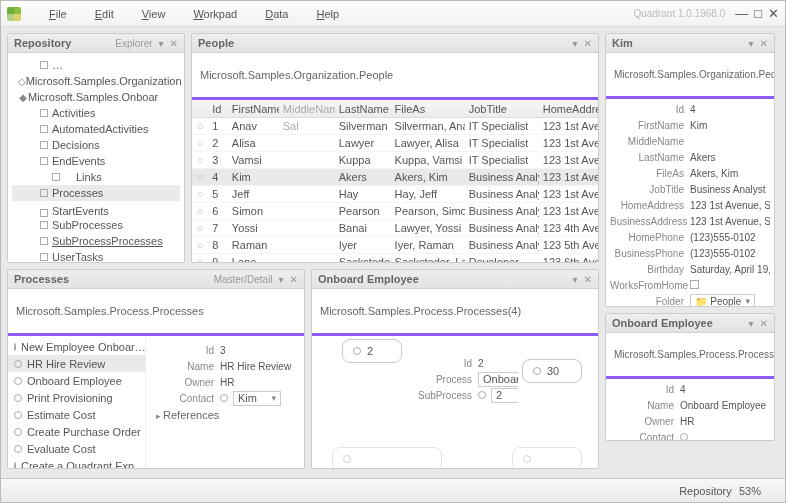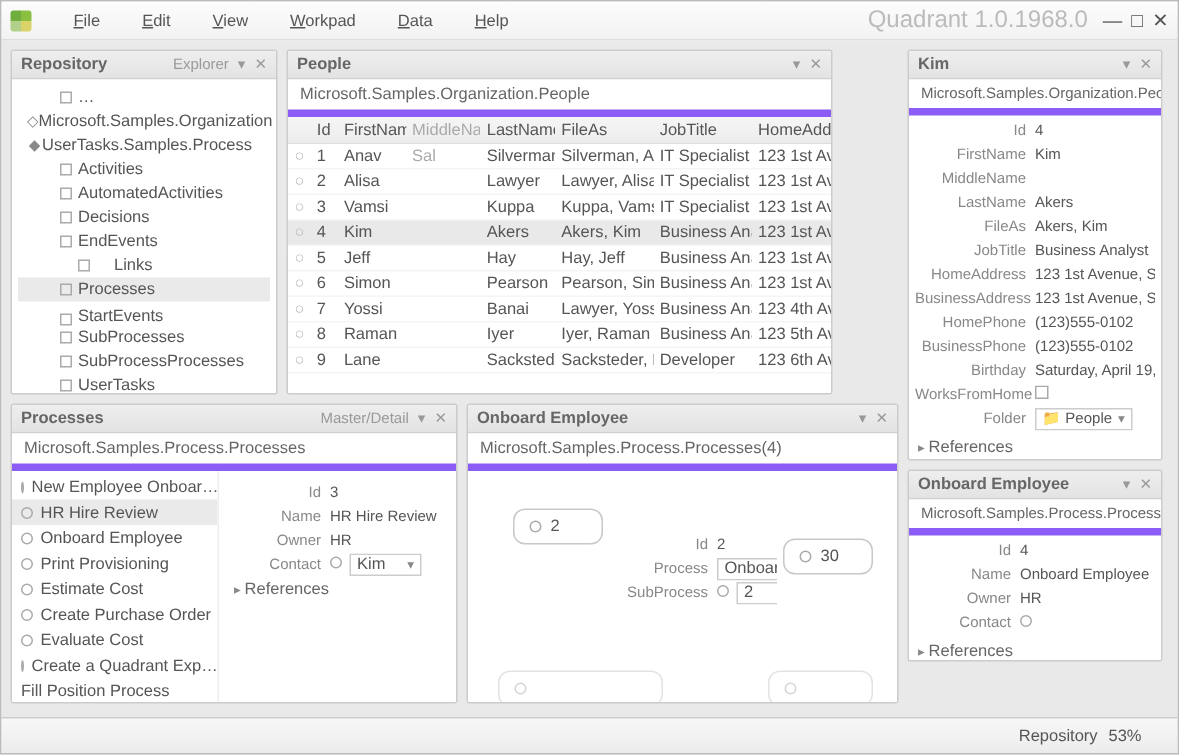--- a/index.html
+++ b/index.html
@@ -2,31 +2,31 @@
 <html><head>
 <meta charset="utf-8">
 <style>
 *{box-sizing:border-box;margin:0;padding:0;font-family:"Segoe UI",Tahoma,sans-serif;font-size:11px;color:#555}
 body{background:#fff;width:786px;height:503px;overflow:hidden;border:1px solid #bbb;position:relative}
 .menubar{height:26px;background:linear-gradient(#fdfdfd,#f2f2f2);display:flex;align-items:center;padding:0 6px;border-bottom:1px solid #ddd}
 .logo{width:14px;height:14px;margin-right:14px;display:inline-block;position:relative}
 .logo::before{content:"";position:absolute;inset:0;background:conic-gradient(#8bbf3f 0 90deg,#d9d36a 90deg 180deg,#b2d08a 180deg 270deg,#6fae3f 270deg 360deg);border-radius:2px}
 .menu-item{padding:3px 14px;cursor:default}
 .menu-item u{text-decoration:underline}
-.app-title{margin-left:auto;color:#bbb;font-size:16px;padding-right:10px}
+.app-title{margin-left:auto;color:#bbb;font-size:10px;padding-right:10px}
 .win-btns{display:flex;gap:6px;align-items:center;color:#777}
 .win-btns span{font-family:Arial;font-size:13px;cursor:default}
 .workspace{position:absolute;top:26px;left:0;right:0;bottom:24px;background:#e9e9e9;padding:6px}
 .panel{position:absolute;background:#fff;border:1px solid #ccc;border-radius:2px;display:flex;flex-direction:column;overflow:hidden}
 .panel-hd{height:19px;background:linear-gradient(#eeeeee,#e3e3e3);border-bottom:1px solid #d0d0d0;display:flex;align-items:center;padding:0 6px}
 .panel-hd .ttl{font-weight:600;color:#666}
 .panel-hd .sub{margin-left:auto;color:#999;font-size:10px}
 .panel-hd .ctl{margin-left:6px;color:#999;cursor:default;font-size:10px}
 .panel-body{flex:1;overflow:hidden;background:#fff}
-.breadcrumb{padding:4px 8px;color:#666;border-bottom:5px solid #8b5cf6;font-size:11px}
+.breadcrumb{padding:16px 8px;color:#666;border-bottom:3px solid #8b5cf6;font-size:11px}
 .tree{padding:4px 4px}
 .tree-row{display:flex;align-items:center;height:16px;padding-left:4px;white-space:nowrap}
 .tree-row.sel{background:#eaeaea}
 .tw{width:10px;display:inline-block;text-align:center;color:#888;font-size:10px}
 .sq{width:8px;height:8px;border:1px solid #aaa;display:inline-block;margin-right:4px}
 .grid-hd{display:flex;background:linear-gradient(#f6f6f6,#ececec);border-bottom:1px solid #ddd;height:18px;align-items:center}
 .grid-hd div,.grid-row div{padding:0 4px;overflow:hidden;white-space:nowrap}
 .grid-row{display:flex;height:17px;align-items:center;border-bottom:1px solid #f5f5f5}
 .grid-row.sel{background:#e9e9e9}
 .c-r{width:18px;text-align:center;color:#bbb}
@@ -88,21 +88,21 @@
           <span class="tw"></span>
           <span class="sq"></span>
           <span>…</span>
         </div>
         <div class="tree-row" style="padding-left: 6px;">
           <span class="tw">◇</span>
           <span>Microsoft.Samples.Organization</span>
         </div>
         <div class="tree-row" style="padding-left: 6px;">
           <span class="tw">◆</span>
-          <span>UserTasks.Samples.Process</span>
+          <span>Microsoft.Samples.Onboar</span>
         </div>
         <div class="tree-row" style="padding-left: 18px;">
           <span class="tw"></span>
           <span class="sq"></span>
           <span>Activities</span>
         </div>
         <div class="tree-row" style="padding-left: 18px;">
           <span class="tw"></span>
           <span class="sq"></span>
           <span>AutomatedActivities</span>
@@ -130,34 +130,34 @@
         <div class="tree-row" style="padding-left: 18px; align-items: flex-end;">
           <span class="tw"></span>
           <span class="sq"></span>
           <span>StartEvents</span>
         </div>
         <div class="tree-row" style="padding-left: 18px;">
           <span class="tw"></span>
           <span class="sq"></span>
           <span>SubProcesses</span>
         </div>
-        <div class="tree-row" style="padding-left: 18px;">
+        <div class="tree-row" style="padding-left: 18px; text-decoration: underline;">
           <span class="tw"></span>
           <span class="sq"></span>
           <span>SubProcessProcesses</span>
         </div>
         <div class="tree-row" style="padding-left: 18px; align-items: center;">
           <span class="tw"></span>
           <span class="sq"></span>
           <span>UserTasks</span>
         </div>
       </div>
   </div>
 
-  <div class="panel" style="left:190px;top:6px;width:364px;height:230px">
+  <div class="panel" style="left:190px;top:6px;width:408px;height:230px">
     <div class="panel-hd">
         <span class="ttl">People</span>
       <span class="sub"></span>
         <span class="ctl">▾</span>
         <span class="ctl">✕</span>
     </div>
     <div class="panel-body">
       <div class="breadcrumb">Microsoft.Samples.Organization.People</div>
       <div class="grid-hd">
         <div class="c-r"></div>

